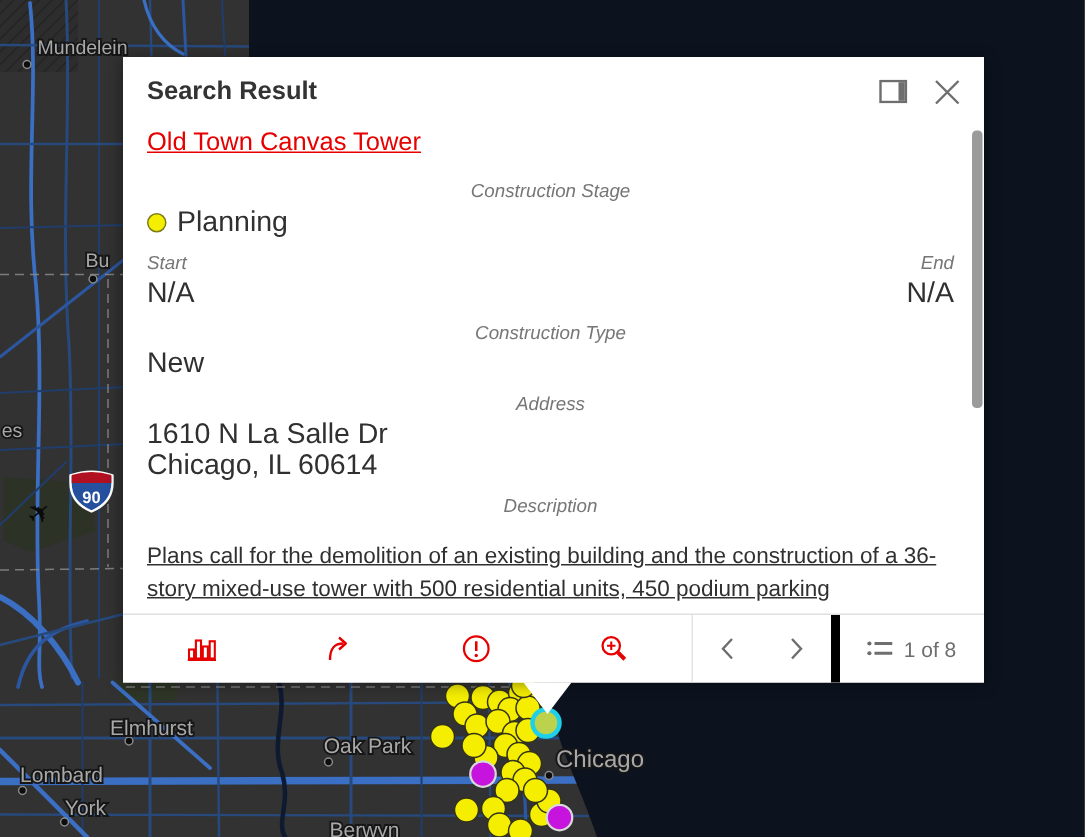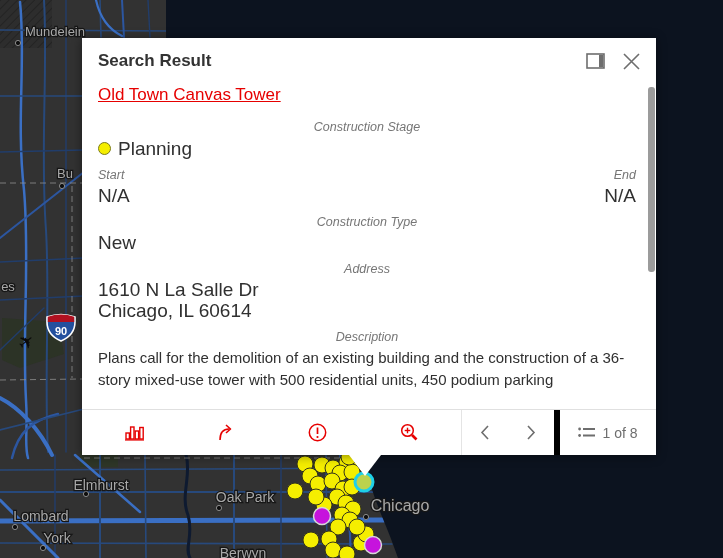--- a/index.html
+++ b/index.html
@@ -20,21 +20,21 @@
               align-items:center;justify-content:center;cursor:pointer;background:none;border:none;padding:0;}
   .dock-btn{right:50px;}
   .close-btn{right:14px;}
   .popup-body{padding:6px 20px 0 16px;width:538px;}
   .result-link{font-size:17px;text-decoration:underline;cursor:pointer;display:inline-block;margin:2px 0 6px 0;}
   .field-label{font-style:italic;color:#767676;font-size:12.5px;margin-top:9px;text-align:center;}
   .field-value{font-size:19px;color:#303030;margin-top:3px;line-height:21px;}
   .stage-row{display:flex;align-items:center;gap:7px;margin-top:4px;}
   .stage-dot{width:13px;height:13px;border-radius:50%;border:1.5px solid #7c7c1a;box-sizing:border-box;}
   .two-col{display:flex;justify-content:space-between;}
-  .desc-text{font-size:15px;line-height:22px;color:#303030;margin-top:3px;}
+  .desc-text{font-size:15px;line-height:22px;color:#303030;margin-top:16px;text-decoration:underline;}
   .scroll-thumb{position:absolute;right:1px;top:49px;width:7px;height:185px;background:#9b9b9b;border-radius:3px;}
   
   .popup-toolbar{position:absolute;left:0;bottom:0;width:574px;height:45px;background:#fff;
                  border-top:1px solid #e0e0e0;display:flex;align-items:stretch;}
   .tb-actions{flex:1;display:flex;align-items:center;justify-content:space-around;padding:0 6px;}
   .tb-btn{background:none;border:none;padding:4px;cursor:pointer;display:flex;align-items:center;justify-content:center;}
   .tb-nav{width:92px;border-left:1px solid #e4e4e4;display:flex;align-items:center;justify-content:space-around;}
   .tb-pages{width:96px;border-left:6px solid #000000;display:flex;align-items:center;justify-content:center;gap:7px;}
   .pages-label{font-size:14px;color:#6e6e6e;white-space:nowrap;}
 </style>

